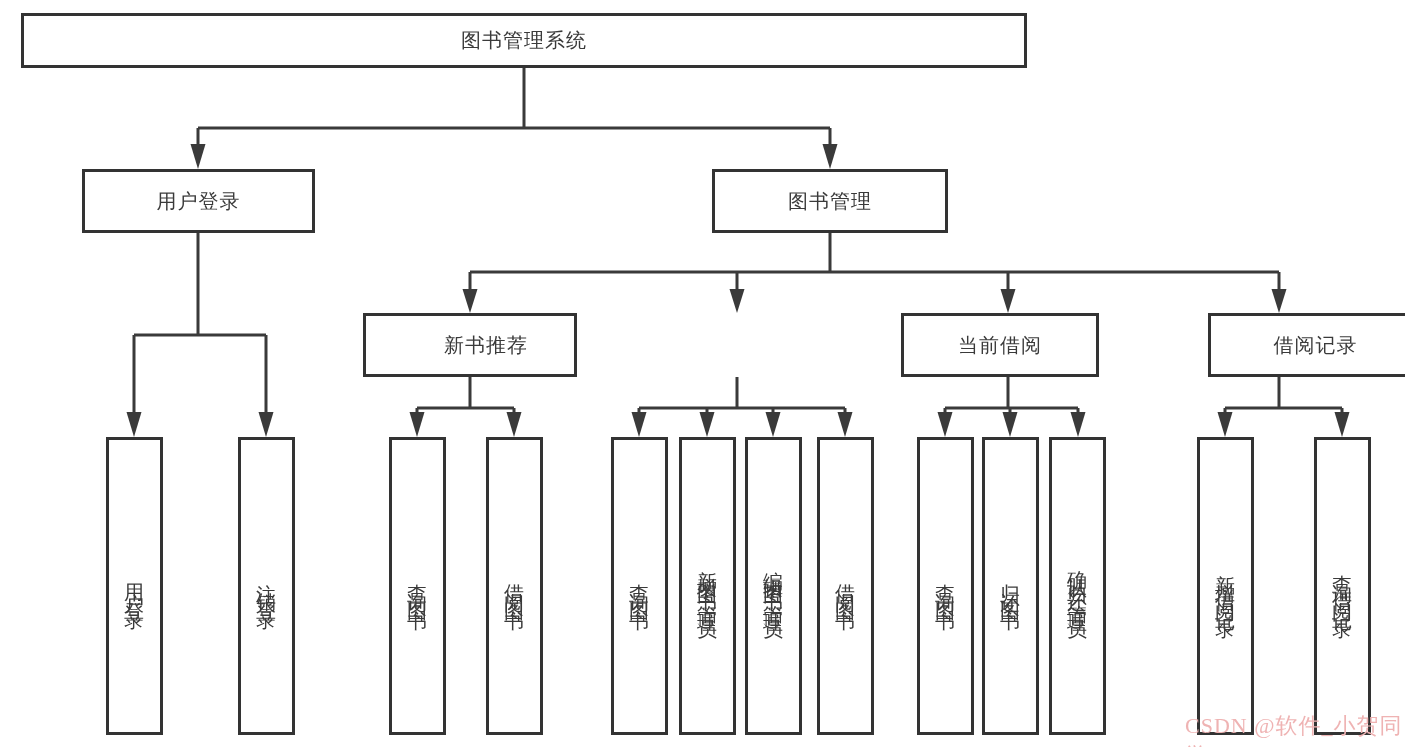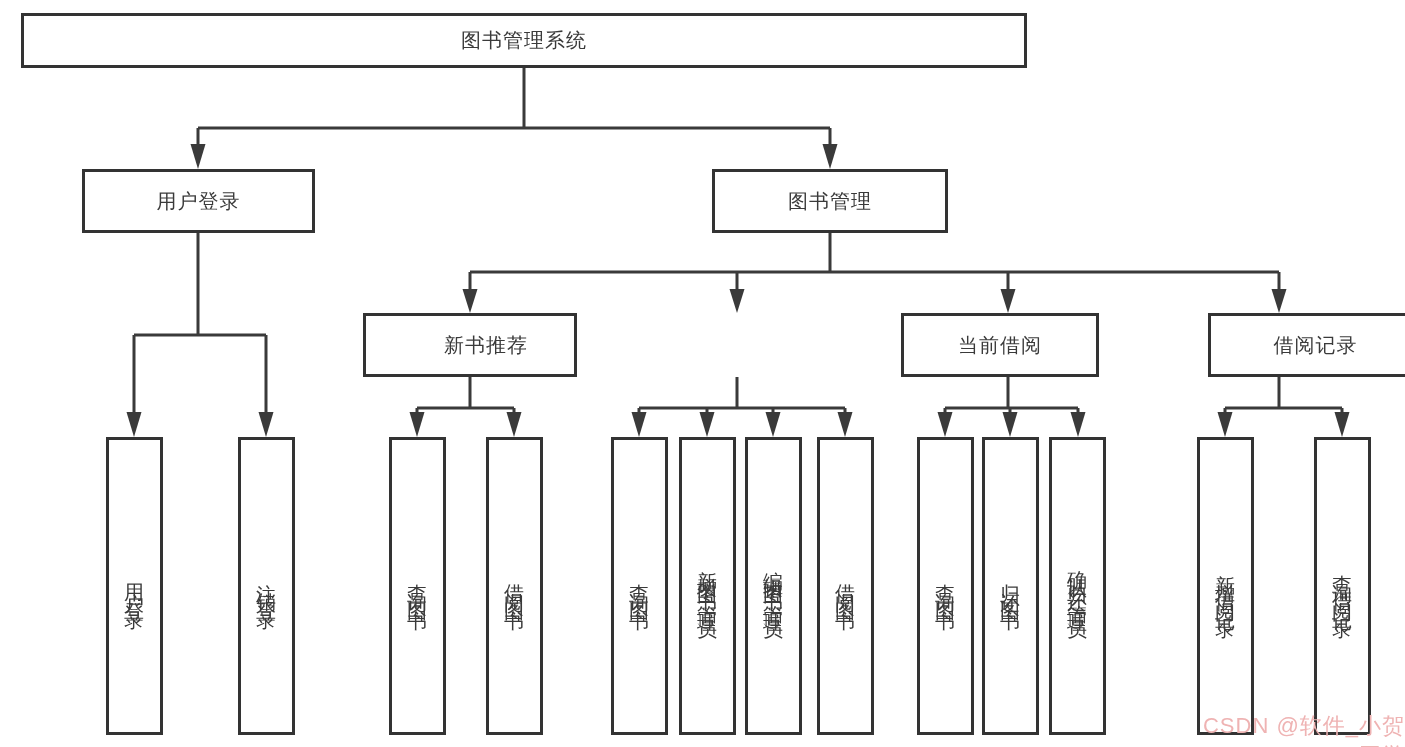--- a/index.html
+++ b/index.html
@@ -1,18 +1,18 @@
 <!DOCTYPE html>
 <html><head>
 <meta charset="utf-8">
 <style>
   html,body{margin:0;padding:0;background:#ffffff;}
   #canvas{
     position:relative;width:1405px;height:747px;background:#ffffff;overflow:hidden;
-    font-family:Liberation Sans, sans-serif;color:#3a3a3a;text-align:right;
+    font-family:Liberation Serif, serif;color:#3a3a3a;
   }
   #wires{position:absolute;left:0;top:0;width:1405px;height:747px;z-index:1;}
   .node{
     position:absolute;box-sizing:border-box;background:#ffffff;border:3px solid #333333;
     display:flex;align-items:center;justify-content:center;z-index:2;
     font-size:20px;letter-spacing:1px;color:#3a3a3a;
   }
   .h64{height:64px;}
   .vbox{width:57px;height:298px;top:437px;}
   .vbox span{

